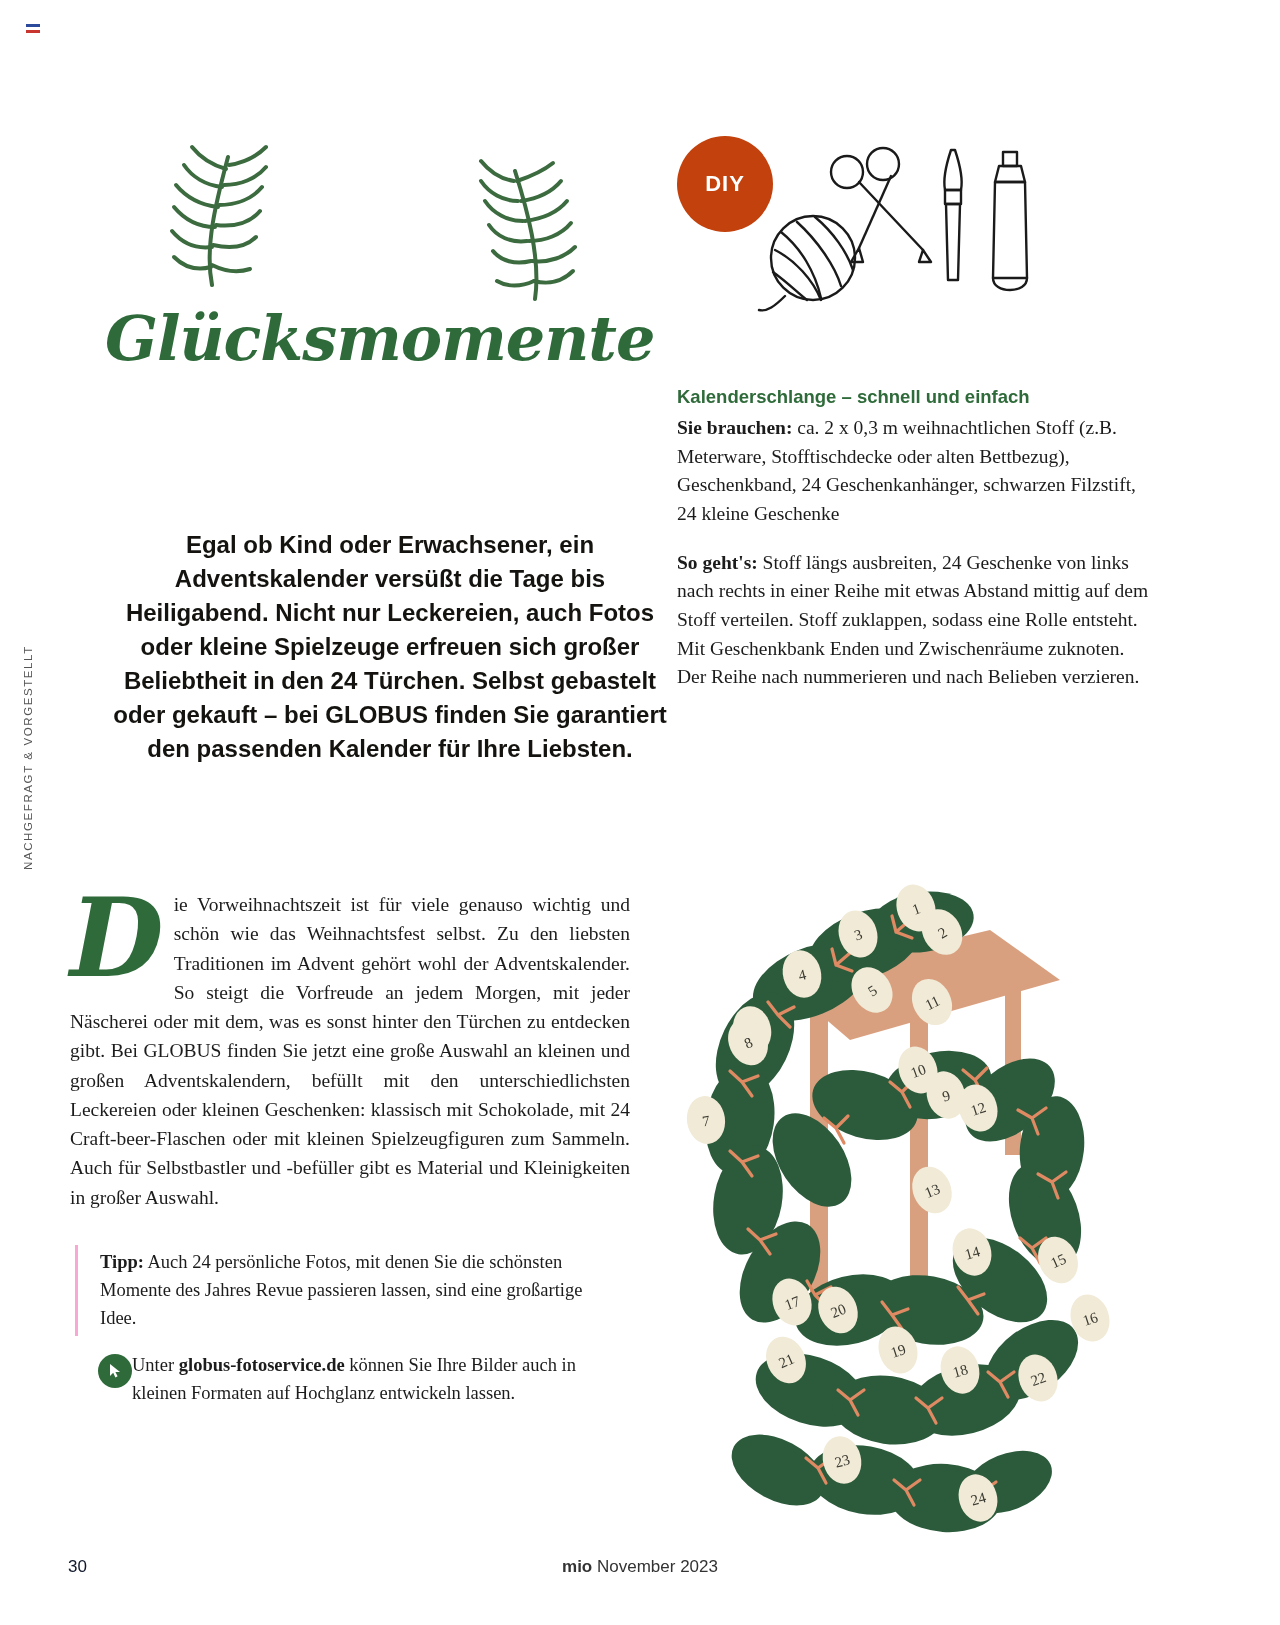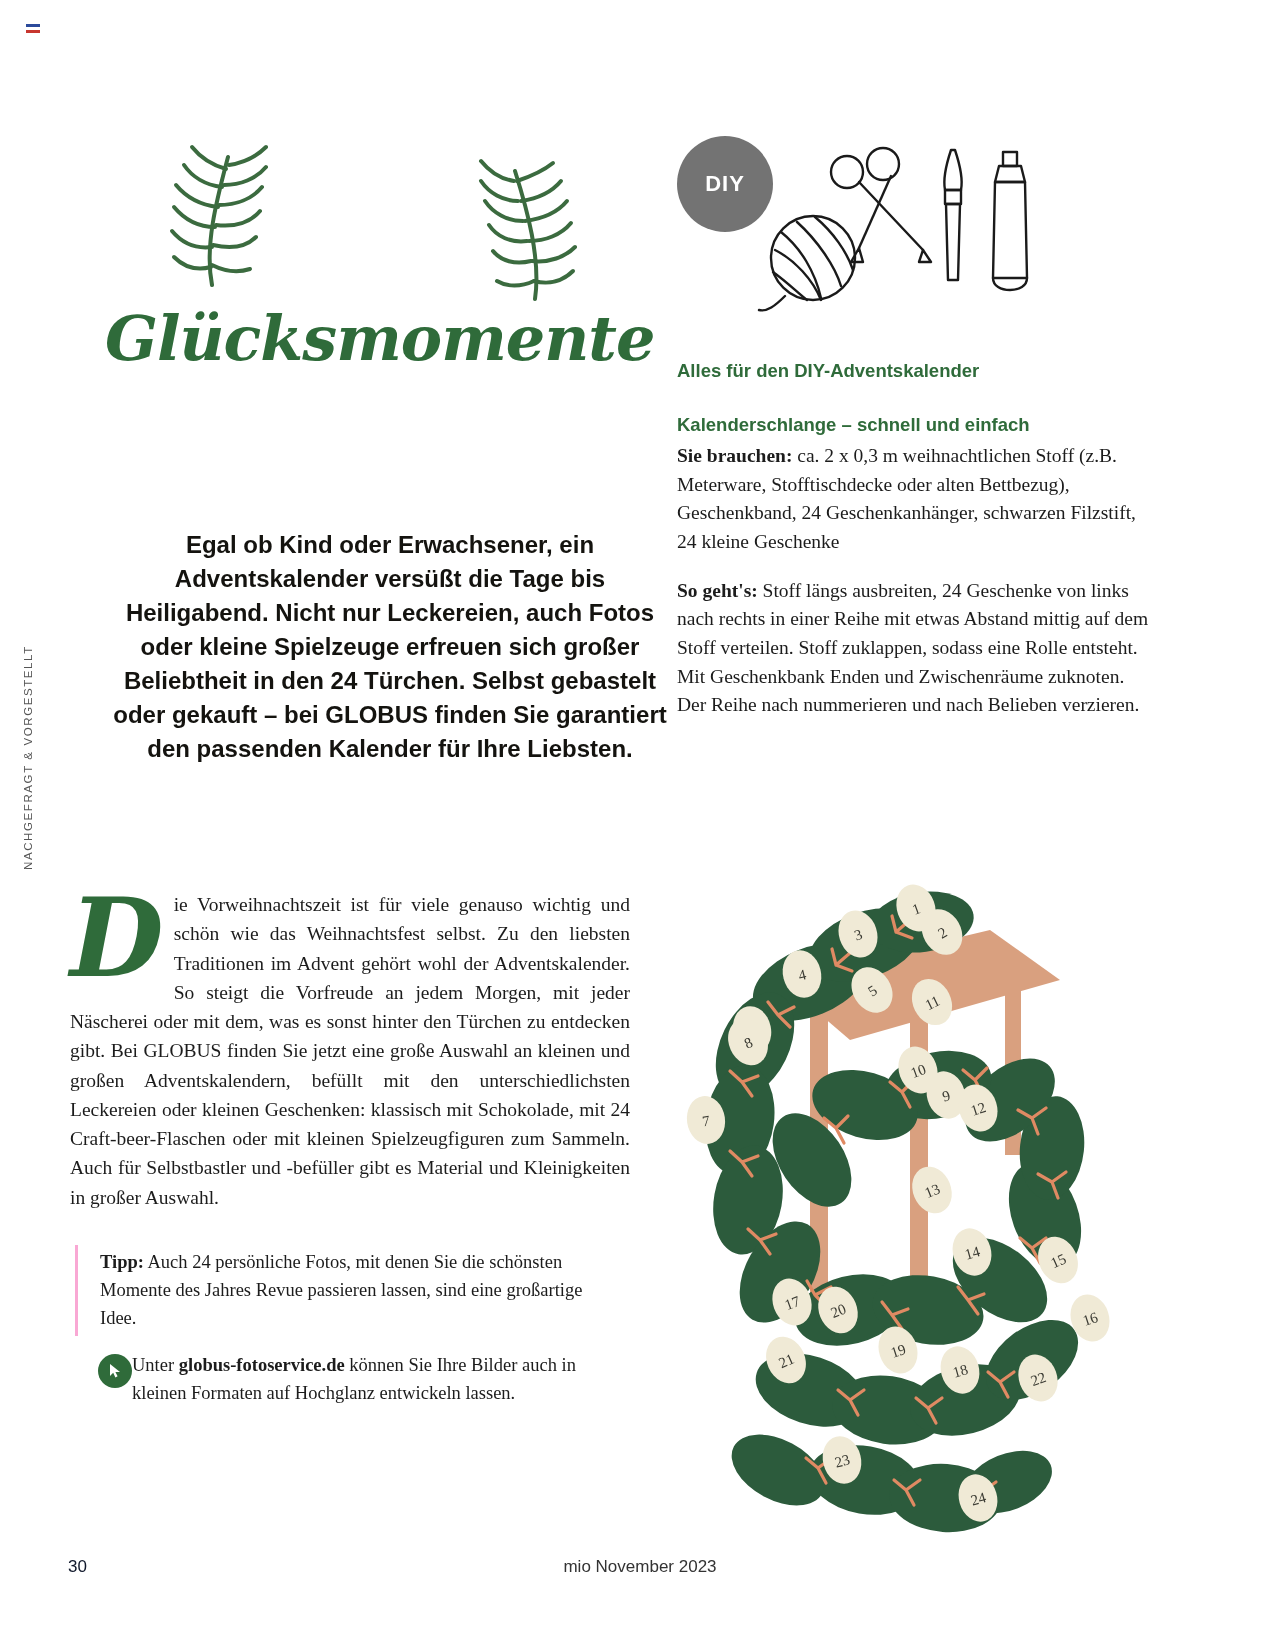--- a/index.html
+++ b/index.html
@@ -106,21 +106,21 @@
     margin-top:2px;
   }
   .service-icon svg { display:block; }
   .service-text { font-size:18.5px; line-height:1.5; }
   .service-text b { font-weight:bold; }
 
   
   .diy-circle {
     position:absolute; left:677px; top:136px;
     width:96px; height:96px; border-radius:50%;
-    background:#737373;
+    background:#c2410c;
     display:flex; align-items:center; justify-content:center;
     color:#fff;
     font-family:"Liberation Sans", sans-serif;
     font-weight:bold;
     font-size:22px;
     letter-spacing:1px;
   }
 
   
   .craft-illu { position:absolute; left:755px; top:130px; width:300px; height:190px; }
@@ -147,21 +147,21 @@
     position:absolute; left:68px; bottom:48px;
     font-family:"Liberation Sans", sans-serif;
     font-size:17px; color:#0f172a;
   }
   .footer-center {
     position:absolute; left:0; right:0; bottom:48px;
     text-align:center;
     font-family:"Liberation Sans", sans-serif;
     font-size:17px; color:#333;
   }
-  .footer-center b { font-weight:normal;margin-top:28px; }
+  .footer-center b { font-weight:bold;margin-top:28px; }
 </style>
 </head>
 <body>
 
 <div class="page">
 
   <div class="flag-mark">
     <div class="s1"></div>
       <div class="s2"></div>
       <div class="s3"></div>
@@ -253,21 +253,20 @@
       <path d="M191 74 L205 74 L203 150 L193 150 Z"></path>
 
       <path d="M248 22 L262 22 L262 36 L248 36 Z"></path>
       <path d="M244 36 L266 36 L270 52 L240 52 Z"></path>
       <path d="M240 52 L270 52 L272 148 C272 156, 264 160, 255 160 C246 160, 238 156, 238 148 Z"></path>
       <path d="M238 148 L272 148"></path>
     </g>
   </svg>
 
   <div class="right-col">
-    <div class="rc-head">Alles für den DIY-Adventskalender</div>
     <div class="rc-gap"></div>
     <div class="rc-head">Kalenderschlange – schnell und einfach</div>
     <p class="rc-p"><span class="rc-b">Sie brauchen:</span><span> ca. 2 x 0,3 m weihnachtlichen Stoff (z.B. Meterware, Stofftischdecke oder alten Bettbezug), Geschenkband, 24 Geschenkanhänger, schwarzen Filzstift, 24 kleine Geschenke</span></p>
     <div class="rc-gap-s"></div>
     <p class="rc-p"><span class="rc-b">So geht's:</span><span> Stoff längs ausbreiten, 24 Geschenke von links nach rechts in einer Reihe mit etwas Abstand mittig auf dem Stoff verteilen. Stoff zuklappen, sodass eine Rolle entsteht. Mit Geschenkbank Enden und Zwischenräume zuknoten. Der Reihe nach nummerieren und nach Belieben verzieren.</span></p>
   </div>
 
   <svg class="snake-illu" viewBox="0 0 470 670">
 
     <g fill="#d9a07f">

